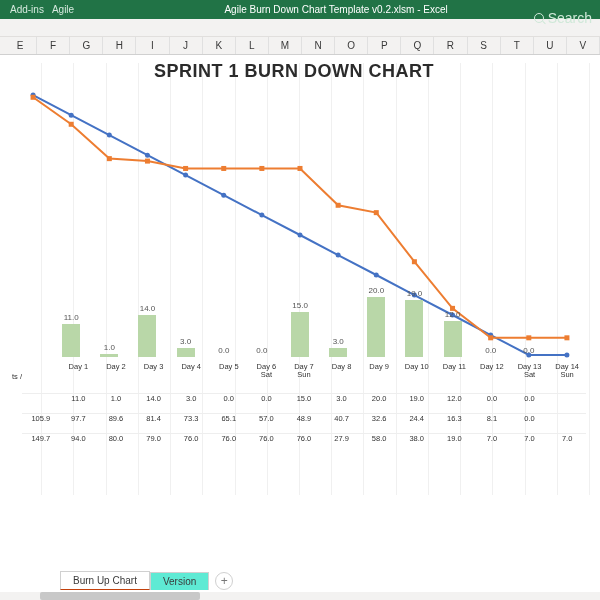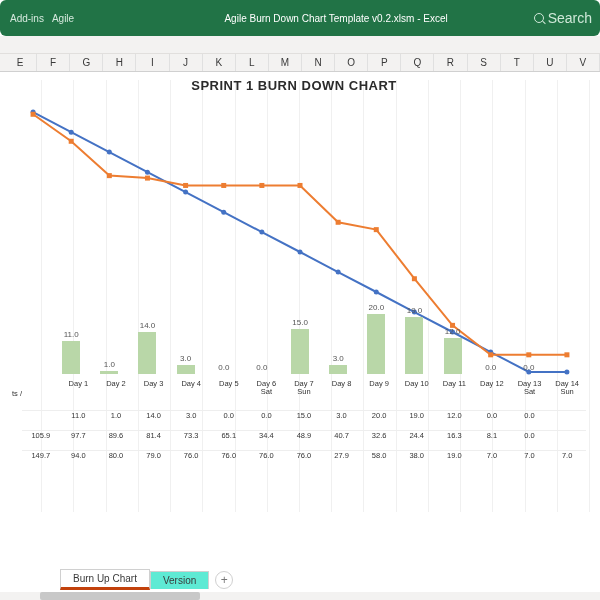--- a/index.html
+++ b/index.html
@@ -1,52 +1,52 @@
 <!DOCTYPE html>
 <html><head>
 <meta charset="utf-8">
 <style>
   * { margin: 0; padding: 0; box-sizing: border-box; }
   html, body { width: 600px; height: 600px; font-family: "Segoe UI", Arial, sans-serif; font-size: 11px; background: #fff; overflow: hidden; }
-  .titlebar { height: 36px; background: #217346; color: #fff; display: flex; align-items: center; padding: 0 10px; gap: 8px; font-size: 10px; border-radius: 6px; }
+  .titlebar { height: 19px; background: #217346; color: #fff; display: flex; align-items: center; padding: 0 10px; gap: 8px; font-size: 10px; }
   .titlebar .menu { color: #d6e9de; }
   .titlebar .doc { margin: 7px auto; font-size: 10px; }
   .searchbar { position: absolute; top: 0; right: 8px; height: 36px; display: flex; align-items: center; color: #cfe8d8; gap: 4px; font-size: 14px; }
   .search-icon { width: 10px; height: 10px; border: 1px solid #cfe8d8; border-radius: 50%; position: relative; }
   .search-icon::after { content: ""; position: absolute; width: 4px; height: 1px; background: #cfe8d8; bottom: -1px; right: -3px; transform: rotate(45deg); }
 
   .band { height: 18px; background: #f3f2f1; display: flex; align-items: center; padding: 0 10px; gap: 14px; color: #3a3a3a; font-size: 10px; border-bottom: 1px solid #e1dfdd; }
 
   .colheads { display: flex; height: 18px; background: #f3f2f1; border-bottom: 1px solid #d0d0d0; padding-left: 4px; }
   .colheads .cell { flex: 1; text-align: center; color: #3a3a3a; font-size: 10px; border-right: 1px solid #e0e0e0; line-height: 18px; }
 
   .chart-area { position: relative; width: 100%; height: 440px; padding: 8px 10px 0 10px; }
   .grid { position: absolute; inset: 8px 10px 0 10px; display: flex; }
   .grid .gcol { flex: 1; border-right: 1px solid #f0f0f0; }
-  .chart-title { position: absolute; left: 0; right: 12px; top: 6px; text-align: center; font-weight: bold; font-size: 13px; letter-spacing: .5px; color: #2b2b2b; }
+  .chart-title { position: absolute; left: 0; right: 12px; top: 6px; text-align: center; font-weight: bold; font-size: 18px; letter-spacing: .5px; color: #2b2b2b; }
 
   .plot { position: absolute; left: 14px; right: 14px; top: 30px; bottom: 0; }
   svg.lines { position: absolute; inset: 0; width: 100%; height: 100%; }
 
   .bar-row { position: absolute; left: 0; right: 0; bottom: 138px; height: 72px; display: flex; }
   .bar-slot { flex: 1; display: flex; flex-direction: column; align-items: center; justify-content: flex-end; position: relative; }
   .bar-slot .lbl { font-size: 8px; color: #555; margin-bottom: 2px; }
   .bar-slot .bar { width: 18px; background: #b9d7a8; }
 
   .axis-row { position: absolute; left: 8px; right: 0; display: flex; font-size: 7.5px; color: #333; }
   .axis-row .col { flex: 1; text-align: center; line-height: 1.15; padding: 1px 0; }
   .axis-cats { bottom: 114px; }
   .data-row { border-top: 1px solid #eee; }
   .r1 { bottom: 90px; } .r2 { bottom: 70px; } .r3 { bottom: 50px; }
   .row-label { position: absolute; left: -2px; font-size: 7.5px; color: #333; width: 44px; text-align: left; }
   .row-label.lbl-a { bottom: 114px; }
 
   .tabs { position: absolute; bottom: 10px; left: 60px; display: flex; align-items: center; gap: 0; font-size: 10px; }
   .tab { padding: 3px 12px; background: #5eead4; border: 1px solid #d0d0d0; border-bottom: none; color: #3a3a3a; }
-  .tab.active { background: #fff; border-bottom: 3px solid #c2410c; }
+  .tab.active { background: #fff; border-bottom: 1px solid #c2410c; }
   .tab-add { width: 18px; height: 18px; border: 1px solid #d0d0d0; border-radius: 50%; margin-left: 6px; display: flex; align-items: center; justify-content: center; background: #fff; color: #777; font-size: 12px; line-height: 1; }
 
   .scroll-track { position: absolute; bottom: 0; left: 0; right: 0; height: 8px; background: #f3f2f1; }
   .scroll-thumb { position: absolute; height: 8px; background: #c8c8c8; bottom: 0; left: 40px; width: 160px; border-radius: 2px; }
 </style>
 </head>
 <body>
 
 <div class="titlebar">
   <span class="menu">Add-ins</span>
@@ -233,21 +233,21 @@
         <div class="col">0.0</div>
         <div class="col"></div>
       </div>
     <div class="axis-row data-row r2" id="row2">
         <div class="col">105.9</div>
         <div class="col">97.7</div>
         <div class="col">89.6</div>
         <div class="col">81.4</div>
         <div class="col">73.3</div>
         <div class="col">65.1</div>
-        <div class="col">34.4</div>
+        <div class="col">57.0</div>
         <div class="col">48.9</div>
         <div class="col">40.7</div>
         <div class="col">32.6</div>
         <div class="col">24.4</div>
         <div class="col">16.3</div>
         <div class="col">8.1</div>
         <div class="col">0.0</div>
         <div class="col"></div>
       </div>
     <div class="axis-row data-row r3" id="row3">

